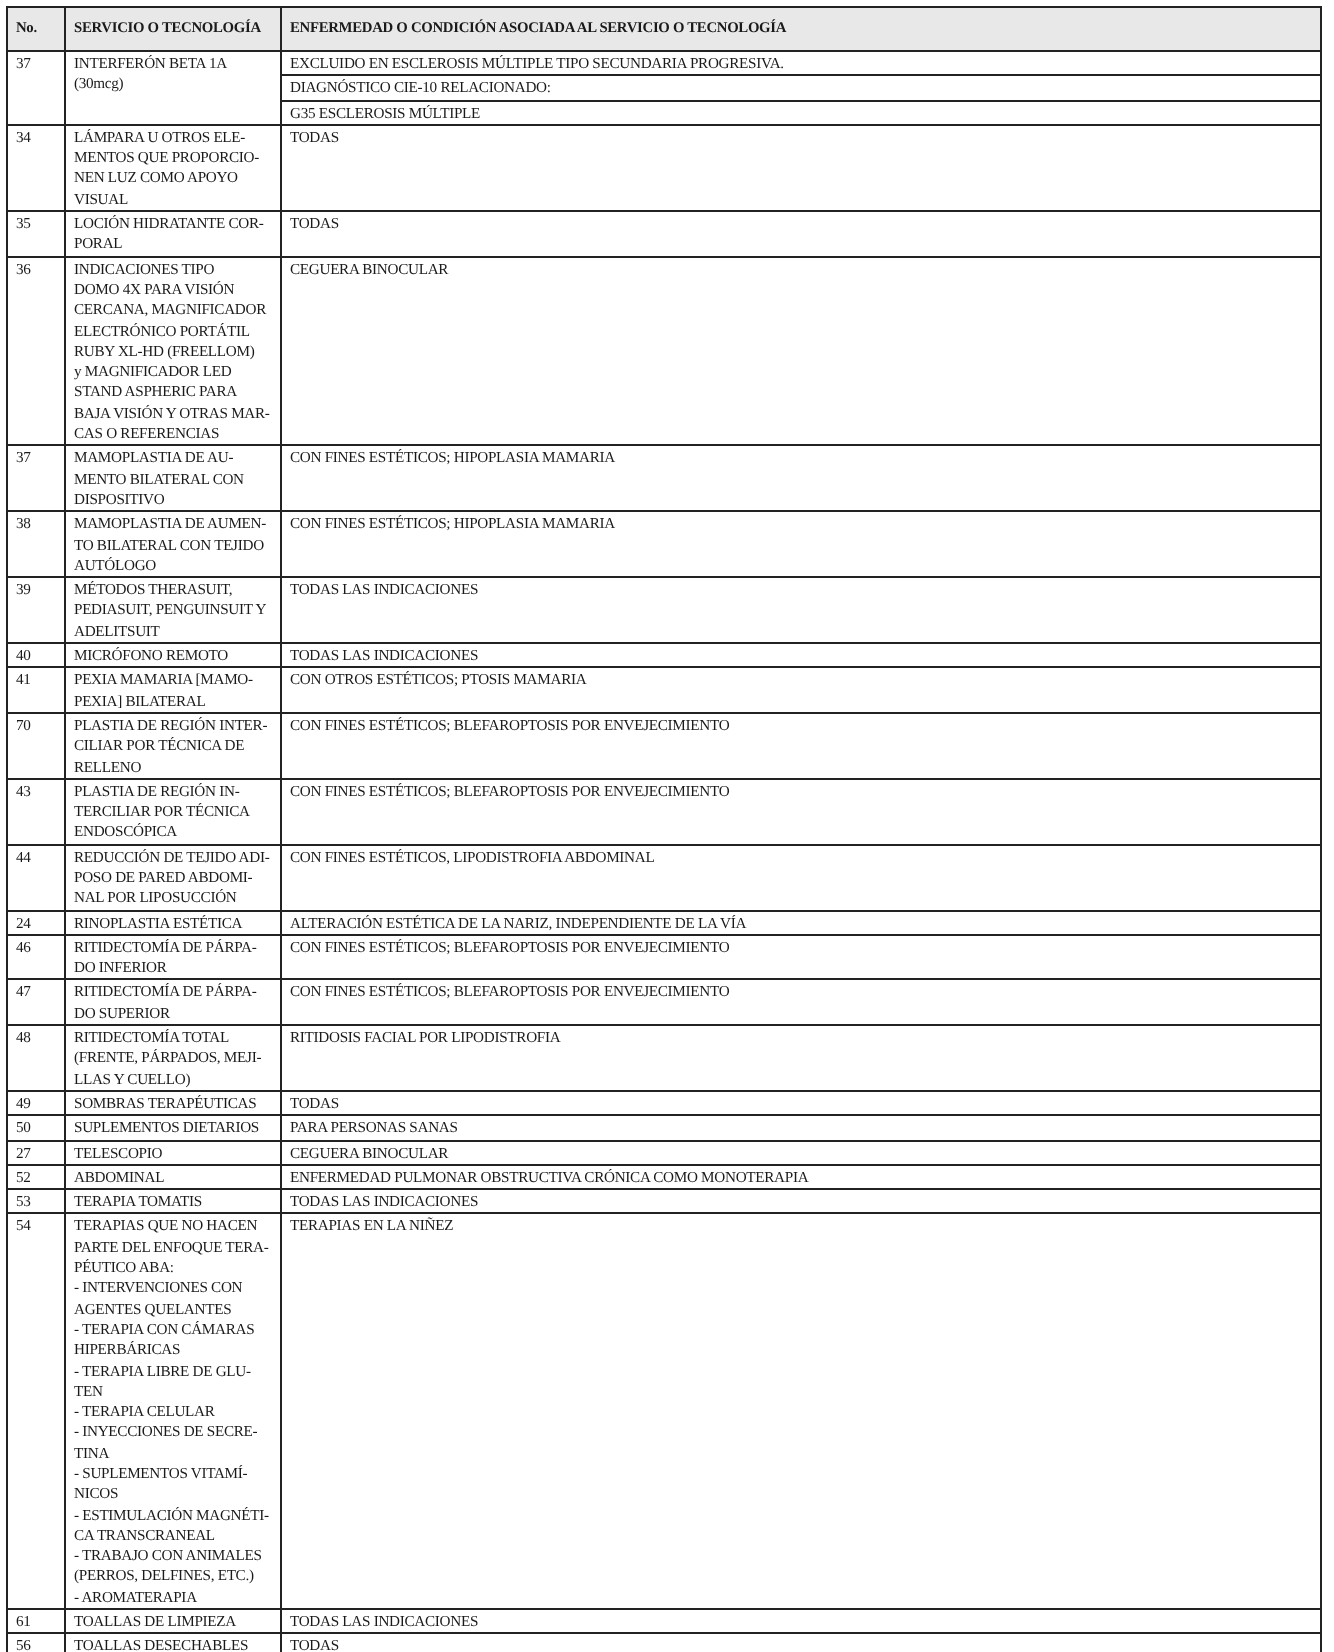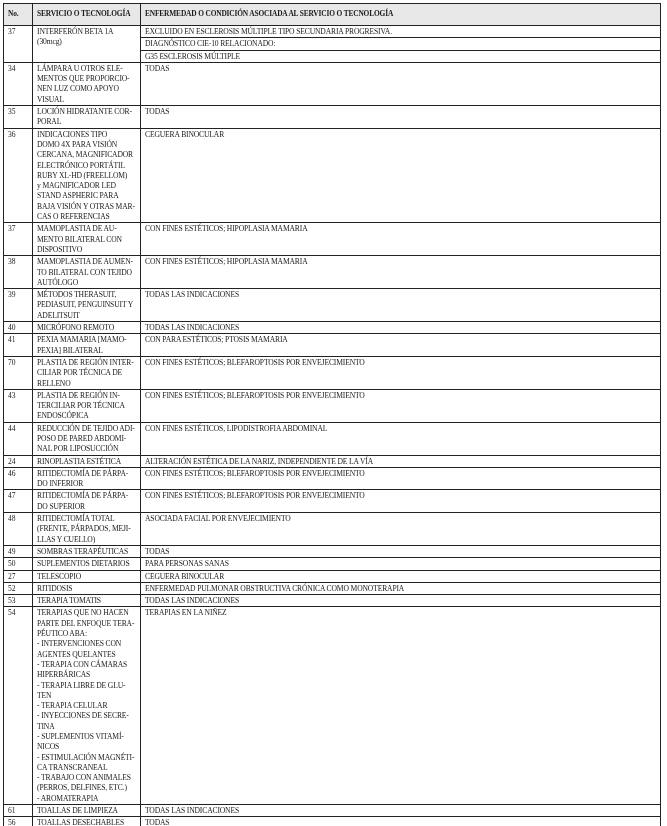--- a/index.html
+++ b/index.html
@@ -92,21 +92,21 @@
       </tr>
       <tr>
         <td>40</td>
         <td class="multi">MICRÓFONO REMOTO</td>
         <td>TODAS LAS INDICACIONES</td>
       </tr>
       <tr>
         <td>41</td>
         <td class="multi">PEXIA MAMARIA [MAMO-
 PEXIA] BILATERAL</td>
-        <td>CON PARA ESTÉTICOS; PTOSIS MAMARIA</td>
+        <td>CON OTROS ESTÉTICOS; PTOSIS MAMARIA</td>
       </tr>
       <tr>
         <td>70</td>
         <td class="multi">PLASTIA DE REGIÓN INTER-
 CILIAR POR TÉCNICA DE
 RELLENO</td>
         <td>CON FINES ESTÉTICOS; BLEFAROPTOSIS POR ENVEJECIMIENTO</td>
       </tr>
       <tr>
         <td>43</td>
@@ -137,40 +137,40 @@
         <td>47</td>
         <td class="multi">RITIDECTOMÍA DE PÁRPA-
 DO SUPERIOR</td>
         <td>CON FINES ESTÉTICOS; BLEFAROPTOSIS POR ENVEJECIMIENTO</td>
       </tr>
       <tr>
         <td>48</td>
         <td class="multi">RITIDECTOMÍA TOTAL
 (FRENTE, PÁRPADOS, MEJI-
 LLAS Y CUELLO)</td>
-        <td>ASOCIADA FACIAL POR ENVEJECIMIENTO</td>
+        <td>RITIDOSIS FACIAL POR LIPODISTROFIA</td>
       </tr>
       <tr>
         <td>49</td>
         <td class="multi">SOMBRAS TERAPÉUTICAS</td>
         <td>TODAS</td>
       </tr>
       <tr>
         <td>50</td>
         <td class="multi">SUPLEMENTOS DIETARIOS</td>
         <td>PARA PERSONAS SANAS</td>
       </tr>
       <tr>
         <td>27</td>
         <td class="multi">TELESCOPIO</td>
         <td>CEGUERA BINOCULAR</td>
       </tr>
       <tr>
         <td>52</td>
-        <td class="multi">RITIDOSIS</td>
+        <td class="multi">ABDOMINAL</td>
         <td>ENFERMEDAD PULMONAR OBSTRUCTIVA CRÓNICA COMO MONOTERAPIA</td>
       </tr>
       <tr>
         <td>53</td>
         <td class="multi">TERAPIA TOMATIS</td>
         <td>TODAS LAS INDICACIONES</td>
       </tr>
       <tr>
         <td>54</td>
         <td class="multi">TERAPIAS QUE NO HACEN

